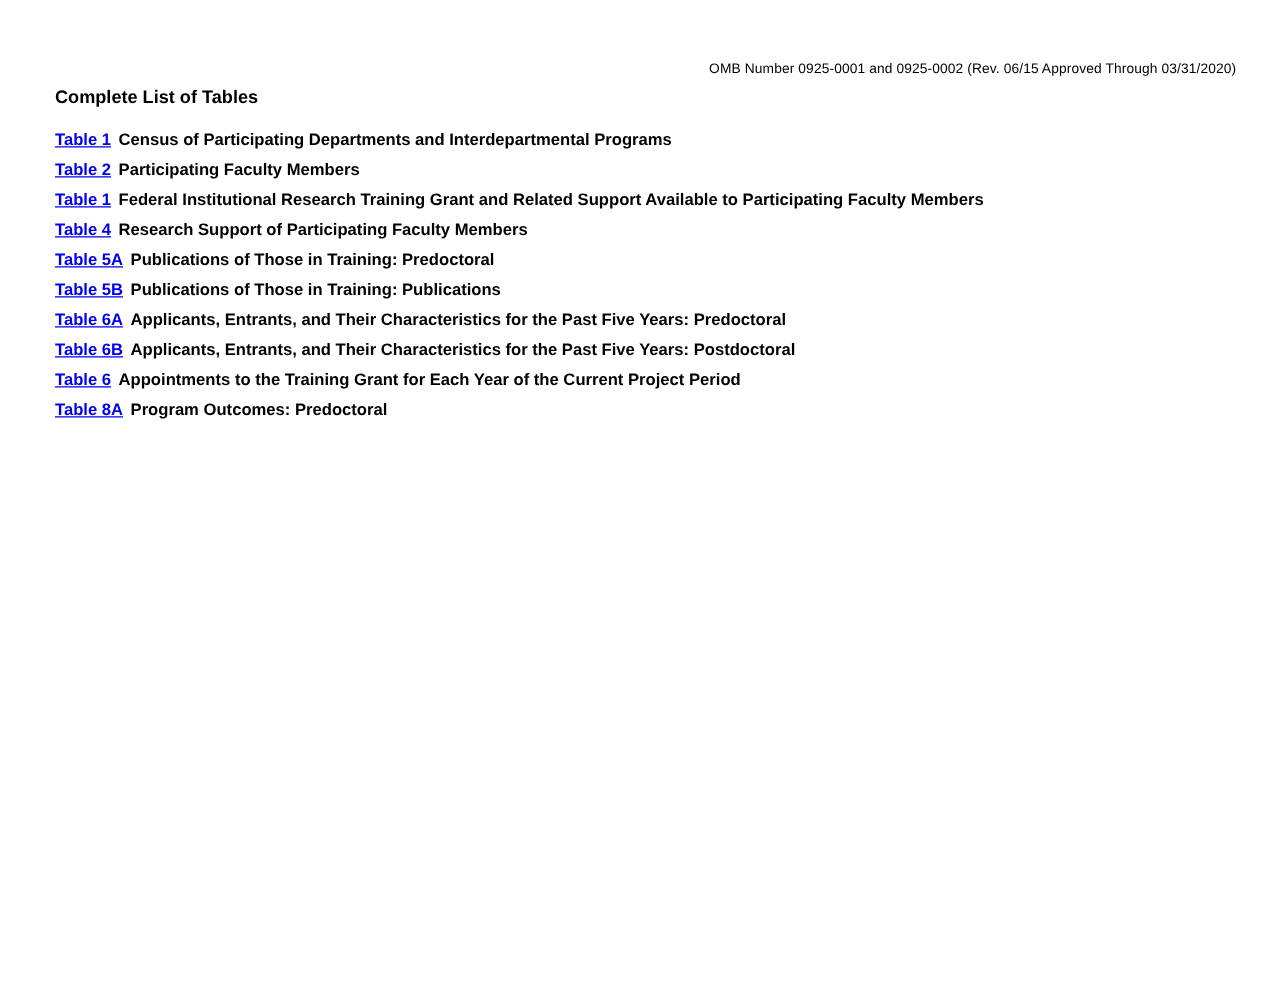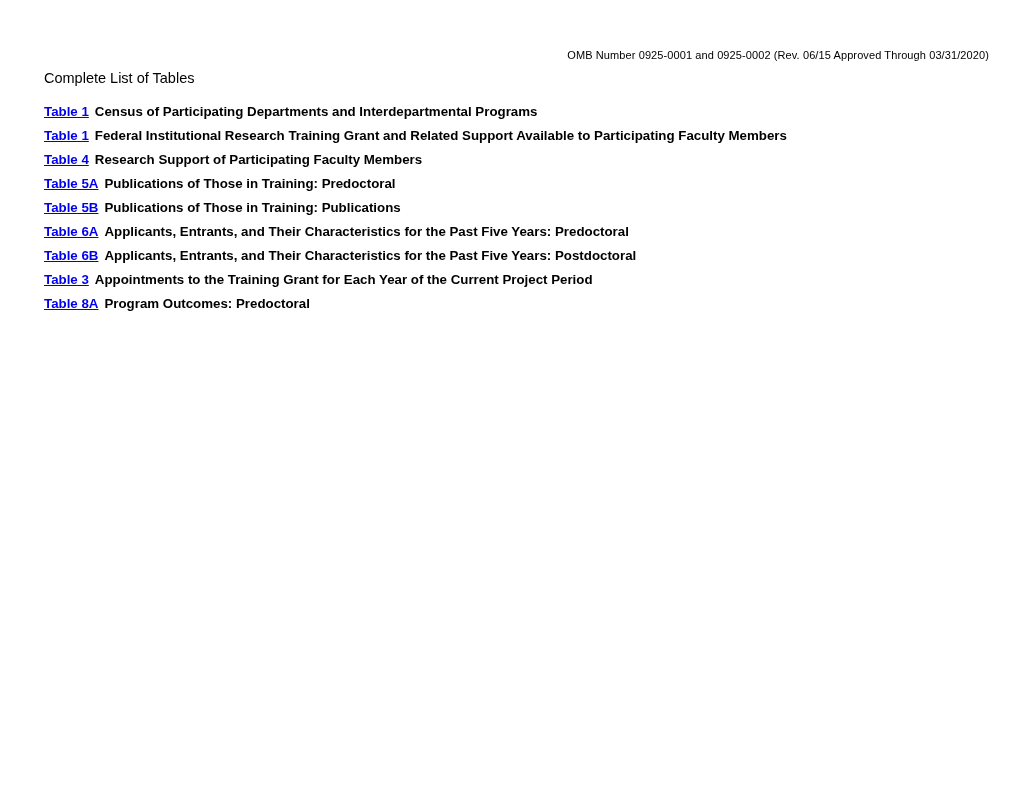--- a/index.html
+++ b/index.html
@@ -30,21 +30,21 @@
     line-height: 13px;
     color: #000000;
     white-space: nowrap;
     letter-spacing: 0.1px;
   }
   .page-title {
     position: absolute;
     top: 70px;
     left: 44px;
     font-size: 14.5px;
-    font-weight: normal;
+    font-weight: bold;
     line-height: 17px;
     color: #000000;
   }
   .toc {
     position: absolute;
     top: 103px;
     left: 44px;
     right: 20px;
   }
   .toc-row {
@@ -72,23 +72,24 @@
 
 <div class="page">
 
   <div class="omb-header">OMB Number 0925-0001 and 0925-0002 (Rev. 06/15 Approved Through 03/31/2020)</div>
 
   <div class="page-title">Complete List of Tables</div>
 
   <div class="toc">
 
   <div class="toc-row"><a class="toc-link">Table 1</a><span class="toc-desc">Census of Participating Departments and Interdepartmental Programs</span></div>
+      <div class="toc-row"><a class="toc-link">Table 2</a><span class="toc-desc">Participating Faculty Members</span></div>
       <div class="toc-row"><a class="toc-link">Table 1</a><span class="toc-desc">Federal Institutional Research Training Grant and Related Support Available to Participating Faculty Members</span></div>
       <div class="toc-row"><a class="toc-link">Table 4</a><span class="toc-desc">Research Support of Participating Faculty Members</span></div>
       <div class="toc-row"><a class="toc-link">Table 5A</a><span class="toc-desc">Publications of Those in Training: Predoctoral</span></div>
       <div class="toc-row"><a class="toc-link">Table 5B</a><span class="toc-desc">Publications of Those in Training: Publications</span></div>
       <div class="toc-row"><a class="toc-link">Table 6A</a><span class="toc-desc">Applicants, Entrants, and Their Characteristics for the Past Five Years: Predoctoral</span></div>
       <div class="toc-row"><a class="toc-link">Table 6B</a><span class="toc-desc">Applicants, Entrants, and Their Characteristics for the Past Five Years: Postdoctoral</span></div>
-      <div class="toc-row"><a class="toc-link">Table 3</a><span class="toc-desc">Appointments to the Training Grant for Each Year of the Current Project Period</span></div>
+      <div class="toc-row"><a class="toc-link">Table 6</a><span class="toc-desc">Appointments to the Training Grant for Each Year of the Current Project Period</span></div>
       <div class="toc-row"><a class="toc-link">Table 8A</a><span class="toc-desc">Program Outcomes: Predoctoral</span></div>
     </div>
 
 </div>
 
 </body></html>

